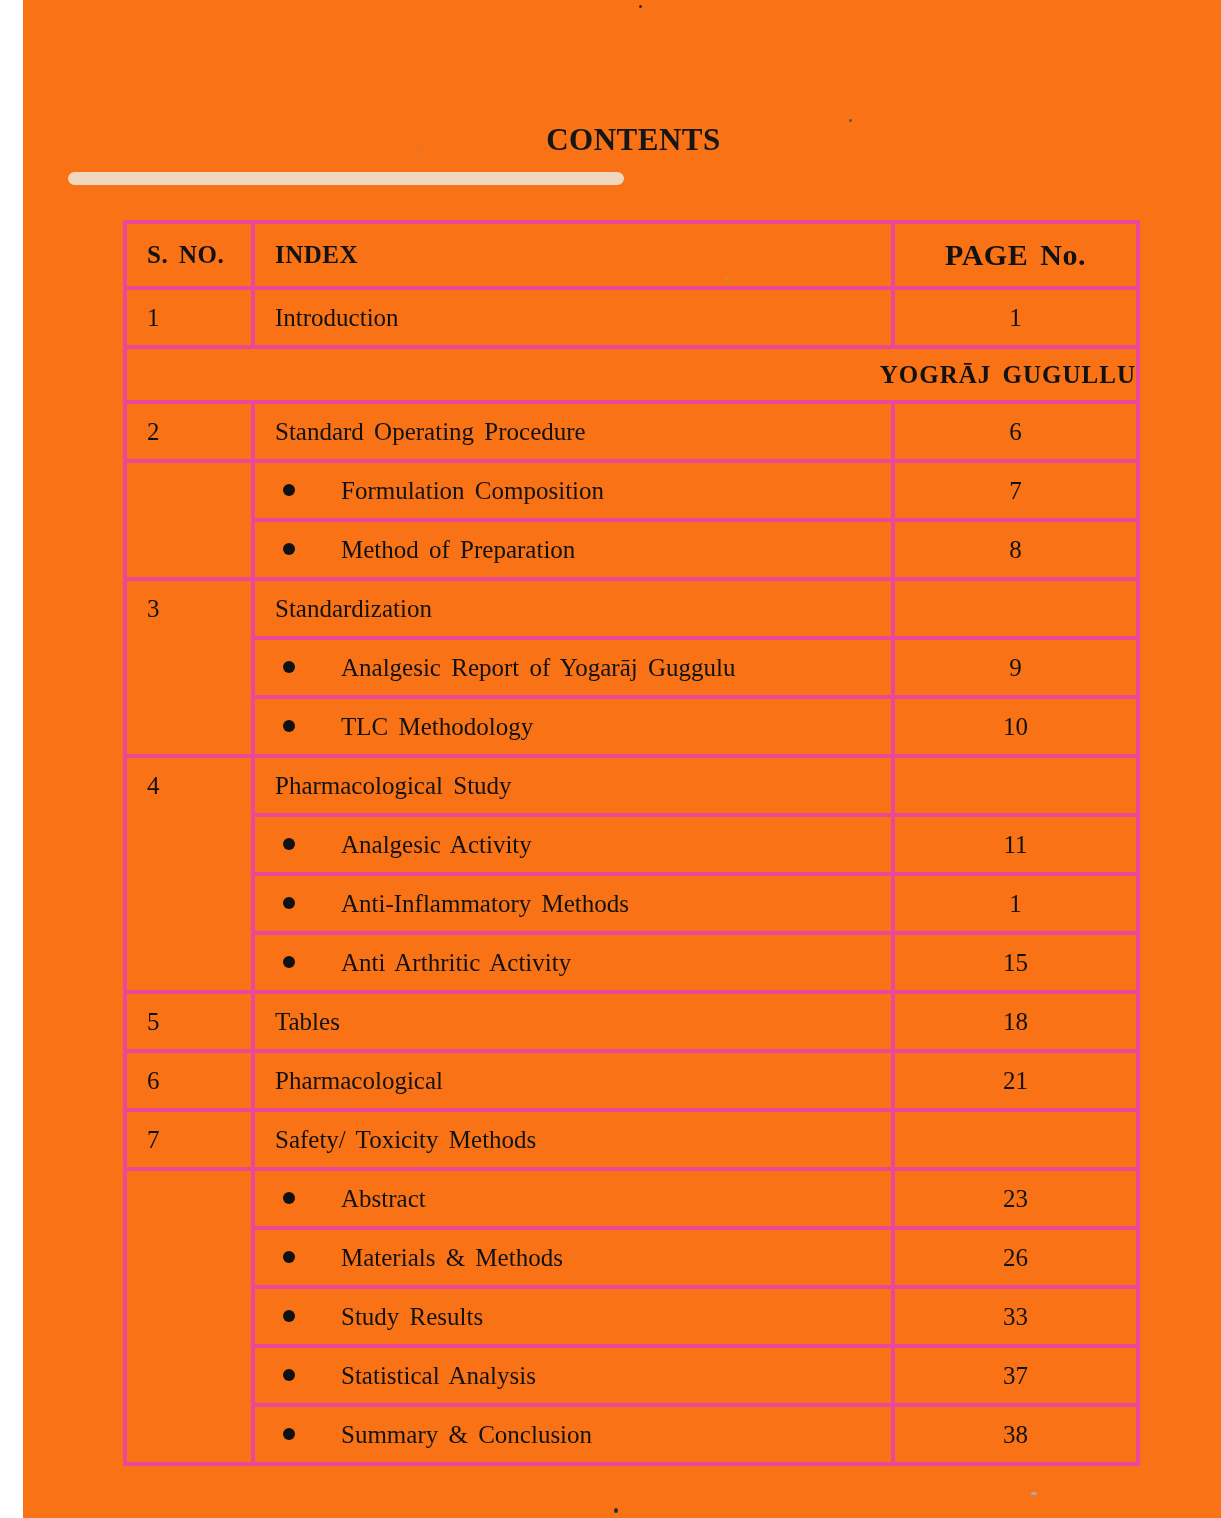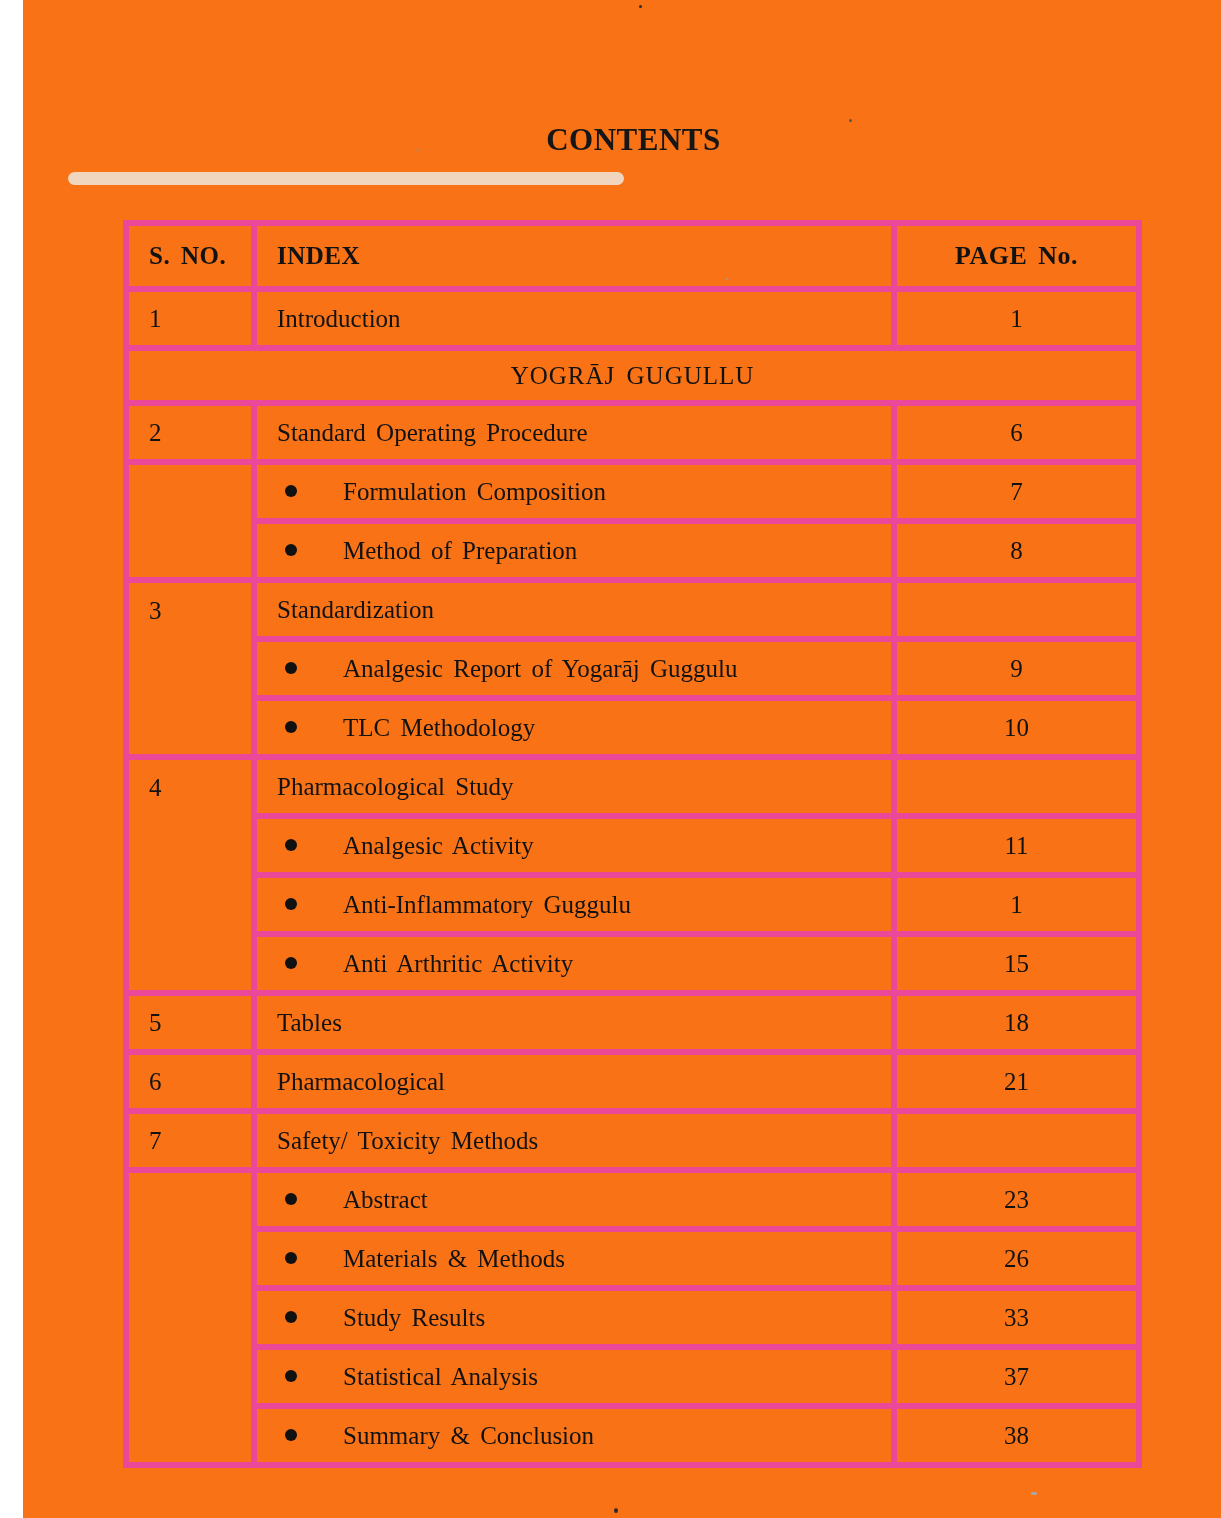--- a/index.html
+++ b/index.html
@@ -41,21 +41,21 @@
 
   table.toc {
     position:absolute;
     left:100px; top:220px;
     width:1013px;
     border-collapse:collapse;
     table-layout:fixed;
     border:3px solid #161616;
   }
   table.toc td {
-    border:6px solid #ec4899;
+    border:4px solid #ec4899;
     font-size:25px;
     vertical-align:middle;
     overflow:hidden;
     word-spacing:4px;
   }
   tr.r       { height:59px; }
   tr.r-head  { height:66px; }
   tr.r-band  { height:55px; }
 
   td.c-sno   { padding-left:20px; }
@@ -63,22 +63,22 @@
   td.c-index { padding-left:20px; }
   td.c-page  { text-align:center; font-size:24px; }
 
   td.head {
     font-weight:bold;
     font-size:26px;
     word-spacing:9px;
     letter-spacing:0.5px;
   }
   td.banner {
-    text-align:center;
-    font-weight:normal;
+    text-align:right;
+    font-weight:bold;
     font-size:27px;
     letter-spacing:1px;
     word-spacing:10px;
   }
   .bullet {
     display:inline-block;
     width:12px; height:12px;
     background:#111;
     border-radius:50%;
     margin-left:8px;
@@ -107,21 +107,21 @@
     <colgroup>
       <col style="width:128px">
       <col style="width:640px">
       <col style="width:245px">
     </colgroup>
 
     <tbody>
         <tr class="r-head">
       <td class="c-sno head">S. NO.</td>
       <td class="c-index head">INDEX</td>
-      <td class="c-page head" style="font-size:26px;">PAGE No.</td>
+      <td class="c-page head" style="font-size:30px;">PAGE No.</td>
     </tr>
 
     <tr class="r">
       <td class="c-sno">1</td>
       <td class="c-index">Introduction</td>
       <td class="c-page">1</td>
     </tr>
 
     <tr class="r-band">
       <td class="banner" colspan="3">YOGRĀJ GUGULLU</td>
@@ -171,21 +171,21 @@
       <td class="c-page"></td>
     </tr>
     <tr class="r">
       <td class="c-index">
         <span class="bullet"></span><span class="b-txt">Analgesic Activity</span>
       </td>
       <td class="c-page">11</td>
     </tr>
     <tr class="r">
       <td class="c-index">
-        <span class="bullet"></span><span class="b-txt">Anti-Inflammatory Guggulu</span>
+        <span class="bullet"></span><span class="b-txt">Anti-Inflammatory Methods</span>
       </td>
       <td class="c-page">1</td>
     </tr>
     <tr class="r">
       <td class="c-index">
         <span class="bullet"></span><span class="b-txt">Anti Arthritic Activity</span>
       </td>
       <td class="c-page">15</td>
     </tr>
 

